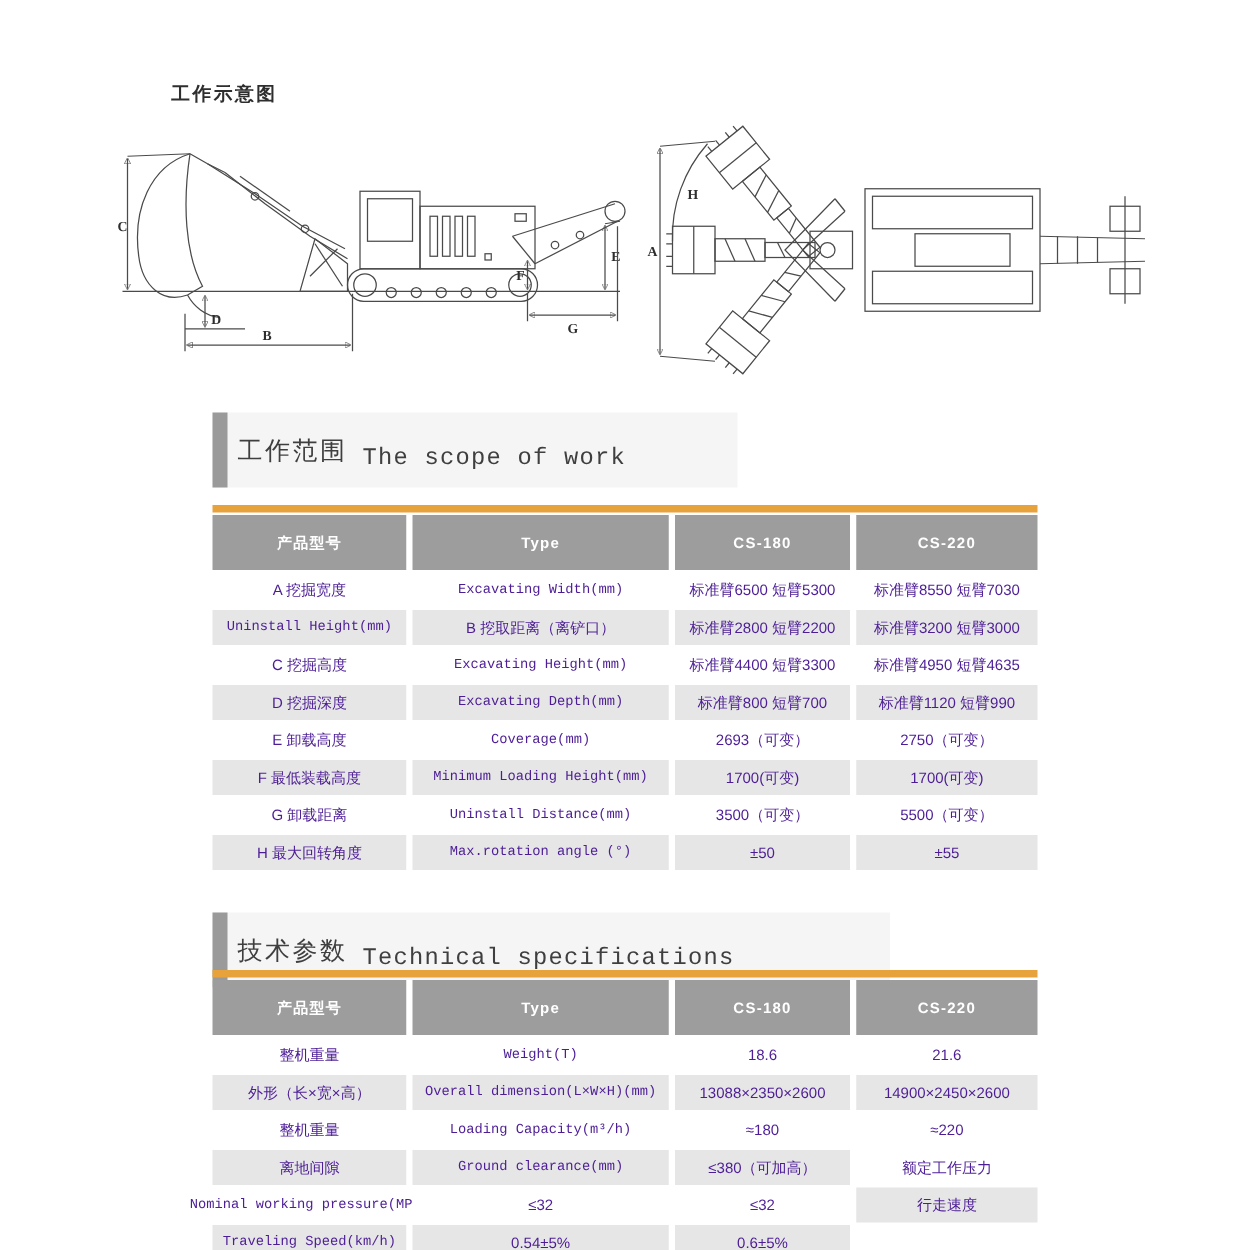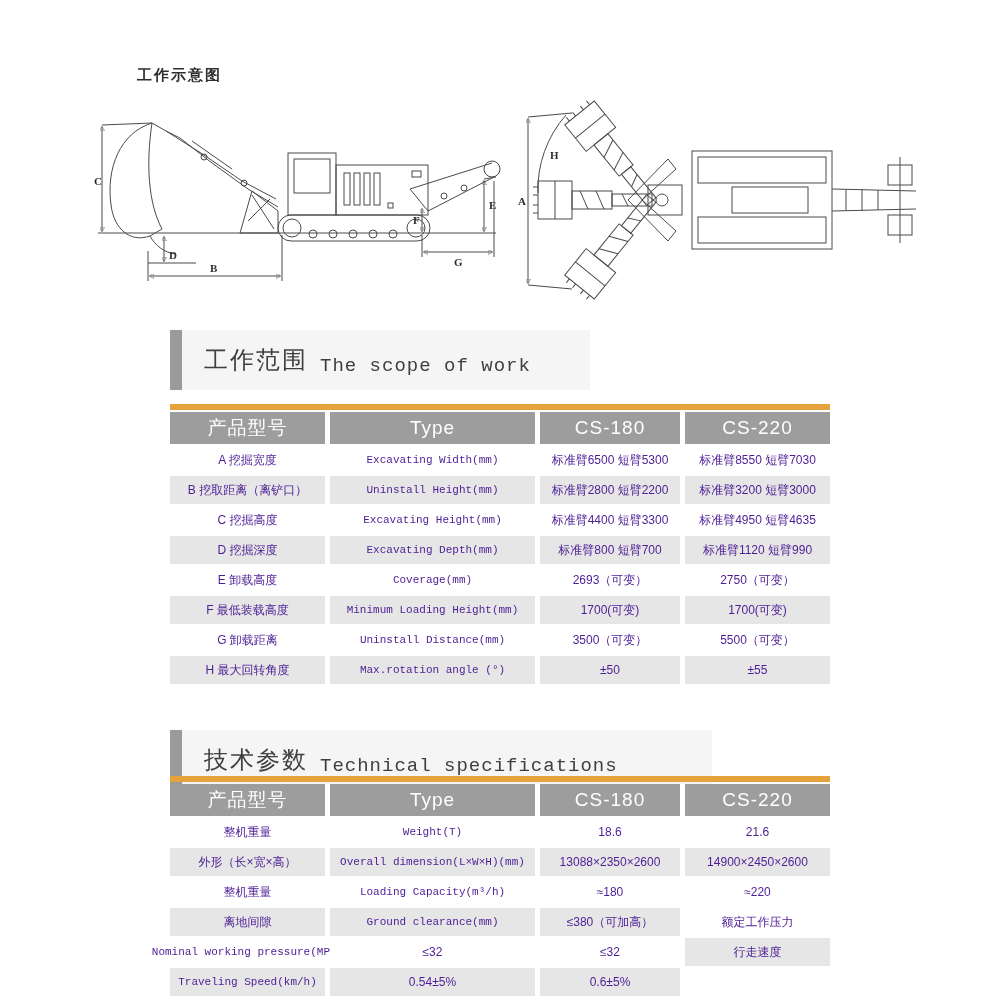--- a/index.html
+++ b/index.html
@@ -25,37 +25,37 @@
     font-family:"Liberation Serif",serif;
   }
   #side-diagram{left:92px;top:103px;}
   #top-diagram{left:500px;top:95px;}
 
   .section-heading{
     position:absolute;left:170px;height:60px;background:#f5f5f5;
     display:flex;align-items:center;
   }
   .section-bar{width:12px;align-self:stretch;background:#9a9a9a;flex:0 0 12px;}
-  .heading-zh{font-size:24px;color:#3f3f3f;margin-left:22px;letter-spacing:2px;}
+  .heading-zh{font-size:20px;color:#3f3f3f;margin-left:8px;letter-spacing:2px;}
   .heading-en{font-size:19px;color:#3f3f3f;margin-left:12px;letter-spacing:1px;margin-top:12px;}
   #section-scope{top:330px;width:420px;}
   #section-tech{top:730px;width:542px;}
 
   .spec-table{position:absolute;left:170px;width:660px;}
   #table-scope{top:404px;}
   #table-tech{top:776px;}
   .accent-bar{height:6px;background:#e8a23c;}
   .tgrid{
     display:grid;margin-top:2px;
     grid-template-columns:155px 205px 140px 145px;
     gap:2px 5px;background:#ffffff;
   }
   .th{
-    background:#9d9d9d;color:#ffffff;font-weight:normal;font-size:19px;
-    height:32px;display:flex;align-items:center;justify-content:center;
+    background:#9d9d9d;color:#ffffff;font-weight:bold;font-size:12px;
+    height:44px;display:flex;align-items:center;justify-content:center;
     letter-spacing:1px;
   }
   .td{
     height:28px;display:flex;align-items:center;justify-content:center;
     font-size:12px;color:#4c1d95;background:#ffffff;text-align:center;
     white-space:nowrap;
   }
   .td.alt{background:#e6e6e6;}
   .td.en{font-family:"Liberation Mono","DejaVu Sans Mono",monospace;font-size:11px;}
 </style>
@@ -208,22 +208,22 @@
     <div class="th">产品型号</div>
     <div class="th">Type</div>
     <div class="th">CS-180</div>
     <div class="th">CS-220</div>
 
     <div class="td">A 挖掘宽度</div>
     <div class="td en">Excavating Width(mm)</div>
     <div class="td">标准臂6500  短臂5300</div>
     <div class="td">标准臂8550  短臂7030</div>
 
+    <div class="td alt en">Uninstall Height(mm)</div>
     <div class="td alt">B 挖取距离（离铲口）</div>
-    <div class="td alt en">Uninstall Height(mm)</div>
     <div class="td alt">标准臂2800  短臂2200</div>
     <div class="td alt">标准臂3200  短臂3000</div>
 
     <div class="td">C 挖掘高度</div>
     <div class="td en">Excavating Height(mm)</div>
     <div class="td">标准臂4400  短臂3300</div>
     <div class="td">标准臂4950  短臂4635</div>
 
     <div class="td alt">D 挖掘深度</div>
     <div class="td alt en">Excavating Depth(mm)</div>

